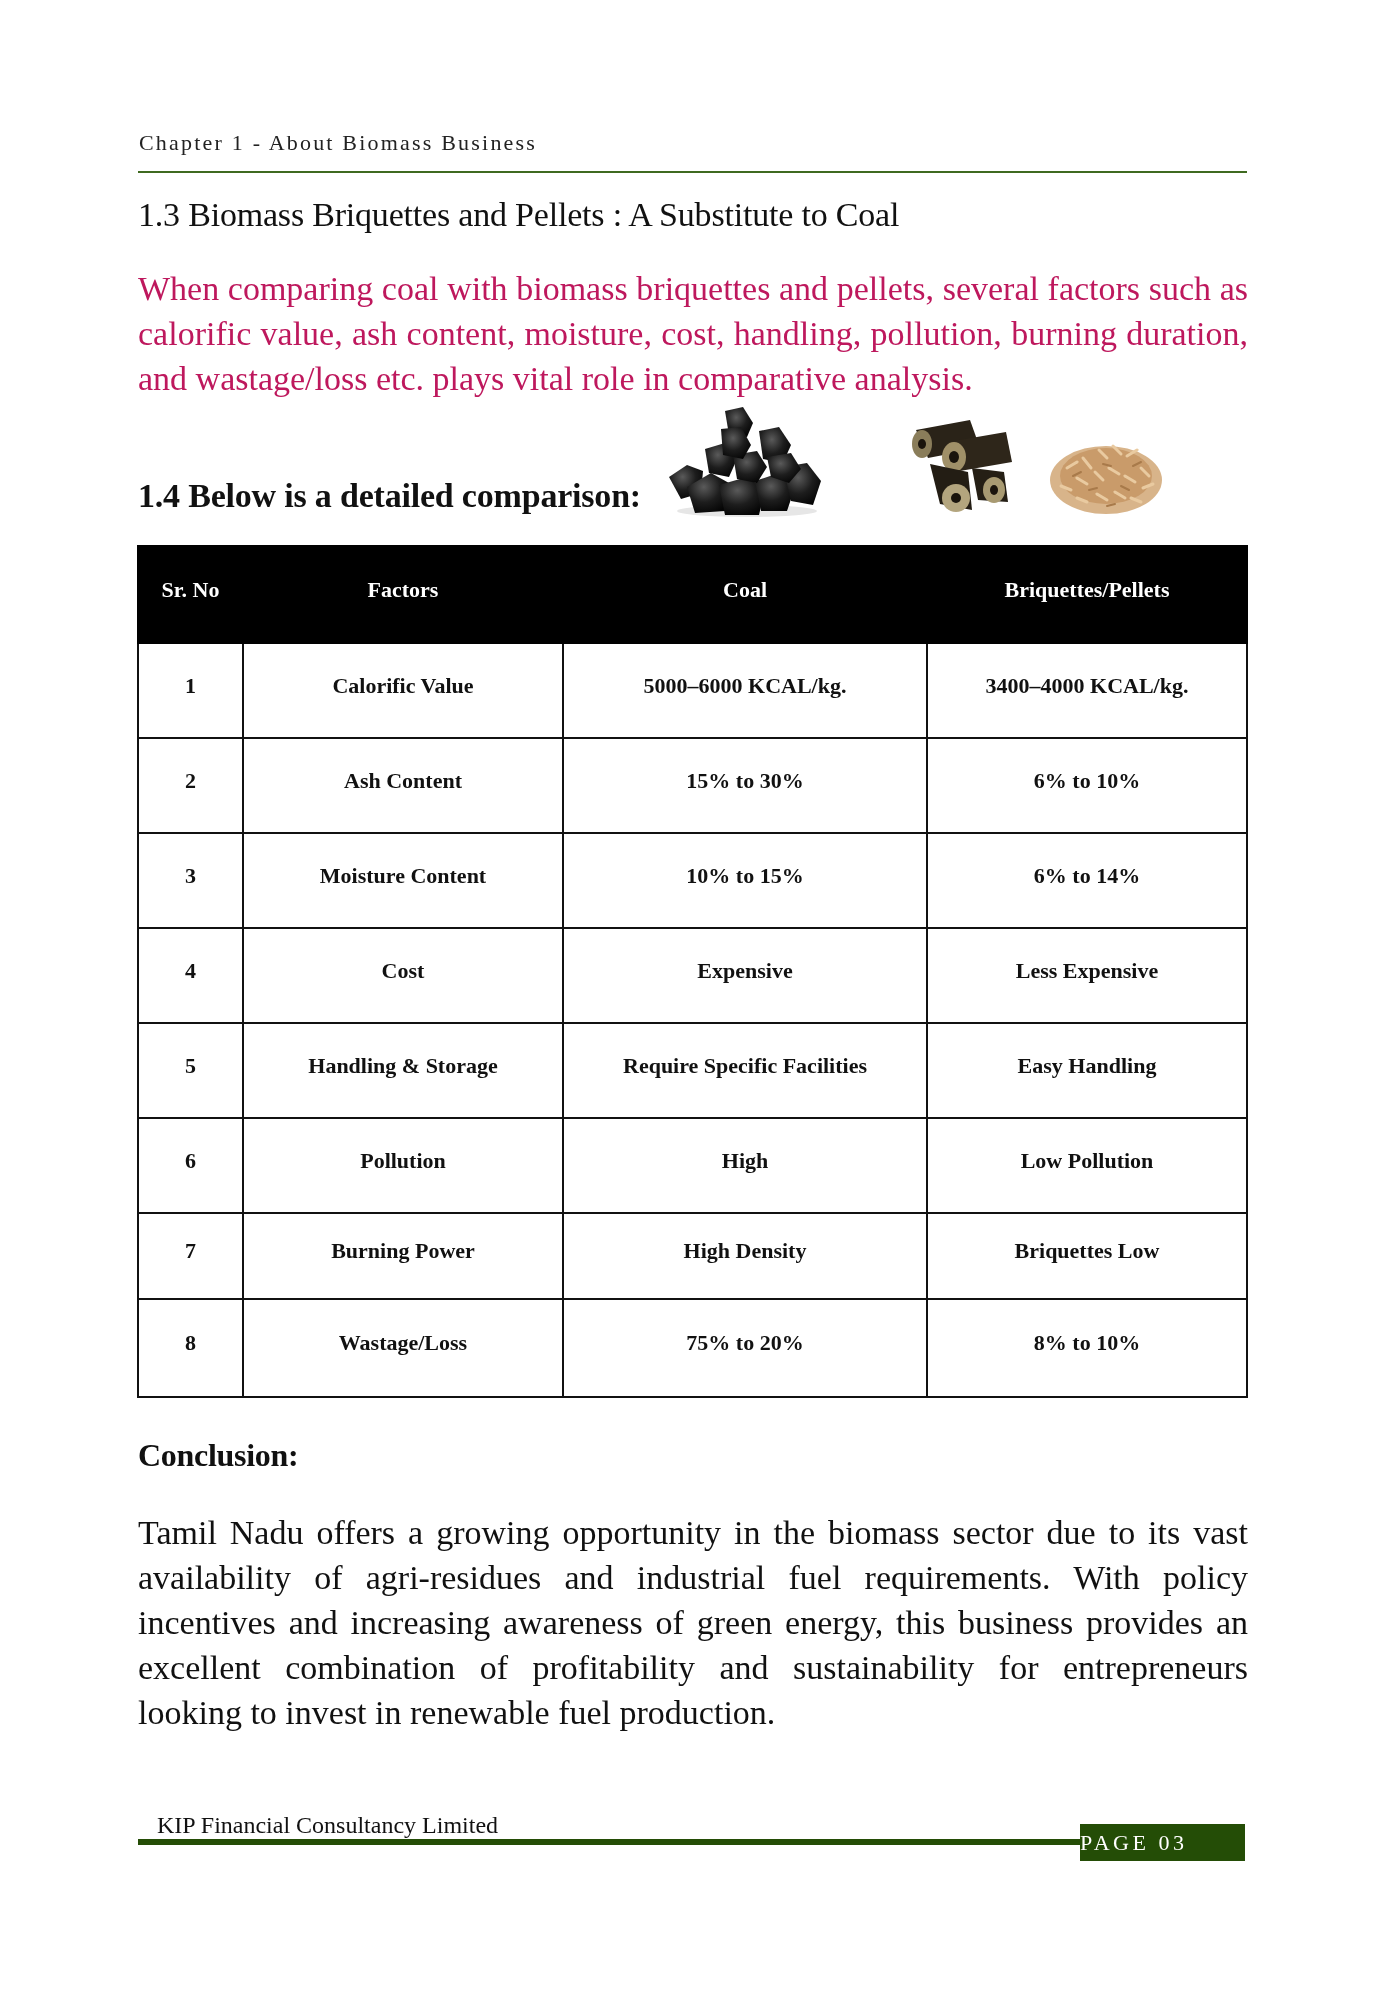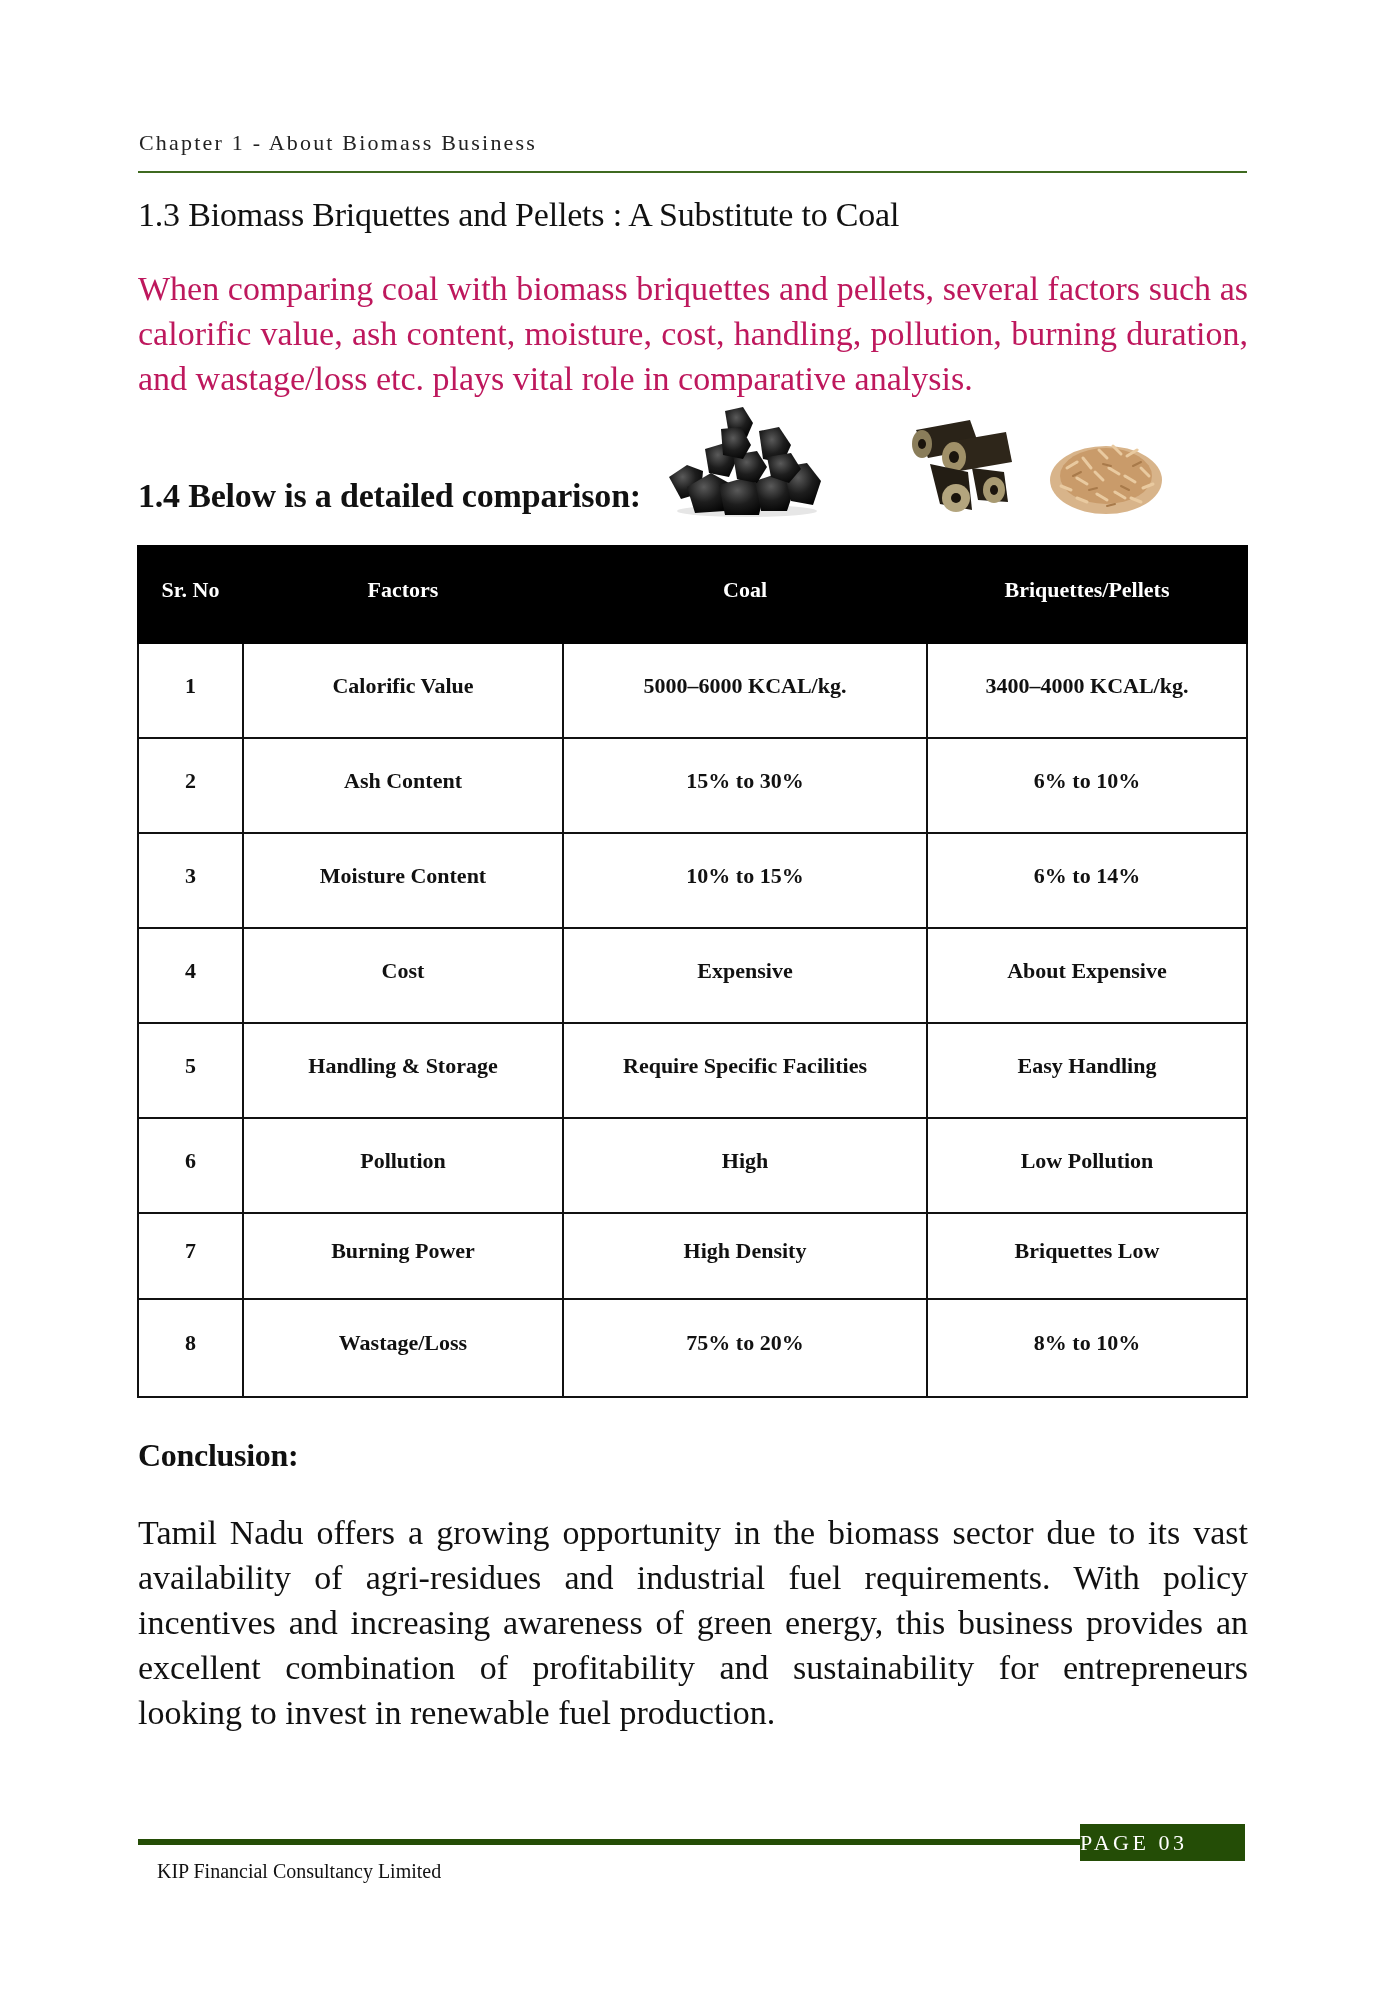--- a/index.html
+++ b/index.html
@@ -25,21 +25,21 @@
   table.cmp tbody tr { height: 95px; }
   table.cmp tbody tr.r7 { height: 86px; }
   table.cmp tbody tr.r8 { height: 98px; }
   col.c1 { width: 105px; } col.c2 { width: 320px; } col.c3 { width: 364px; } col.c4 { width: 320px; }
 
   .h3 { left: 138px; top: 1437px; font-size: 32px; font-weight: bold; letter-spacing: -0.3px; }
   .conclusion { left: 138px; top: 1510px; width: 1110px; font-size: 34px; line-height: 45px; text-align: justify; text-align-last: left; color: #111; }
 
   .footer-rule { left: 138px; top: 1839px; width: 950px; height: 6px; background: #244d06; }
   .page-badge { left: 1080px; top: 1824px; width: 165px; height: 37px; background: #244d06; color: #fff; font-size: 22px; letter-spacing: 3.5px; text-align: left; line-height: 37px; }
-  .footer-company { left: 157px; top: 1860px; font-size: 20px; color: #111; white-space: nowrap; }
+  .footer-company { left: 157px; top: 1812px; font-size: 24px; color: #111; white-space: nowrap; }
 </style>
 </head>
 <body>
 
 <div class="abs chapter-header">Chapter 1 - About Biomass Business</div>
 <div class="abs header-rule"></div>
 
 <div class="abs h1">1.3 Biomass Briquettes and Pellets : A Substitute to Coal</div>
 <div class="abs intro">When comparing coal with biomass briquettes and pellets, several factors such as calorific value, ash content, moisture, cost, handling, pollution, burning duration, and wastage/loss etc. plays vital role in comparative analysis.</div>
 
@@ -146,21 +146,21 @@
     <tr>
       <td>3</td>
       <td>Moisture Content</td>
       <td>10% to 15%</td>
       <td>6% to 14%</td>
     </tr>
     <tr>
       <td>4</td>
       <td>Cost</td>
       <td>Expensive</td>
-      <td>About Expensive</td>
+      <td>Less Expensive</td>
     </tr>
     <tr>
       <td>5</td>
       <td>Handling &amp; Storage</td>
       <td>Require Specific Facilities</td>
       <td>Easy Handling</td>
     </tr>
     <tr>
       <td>6</td>
       <td>Pollution</td>

